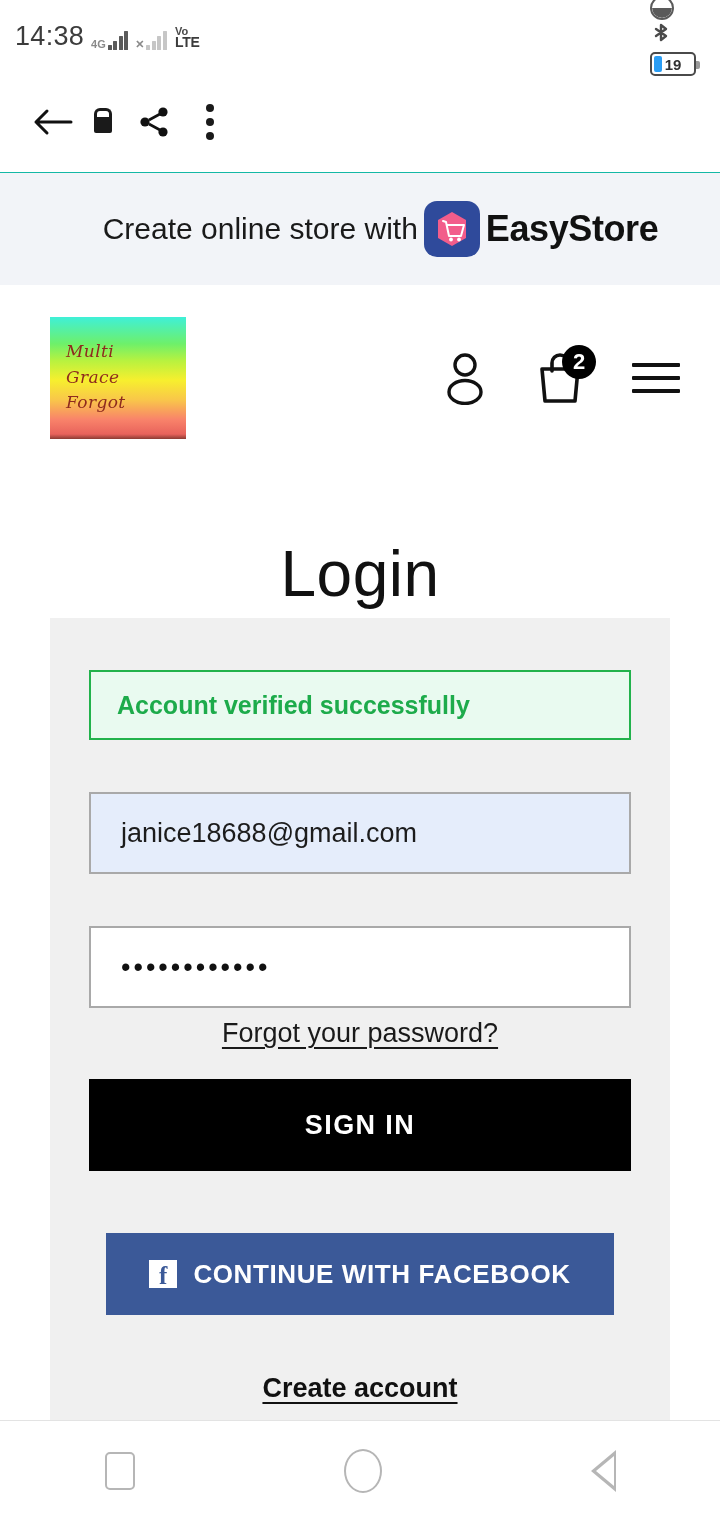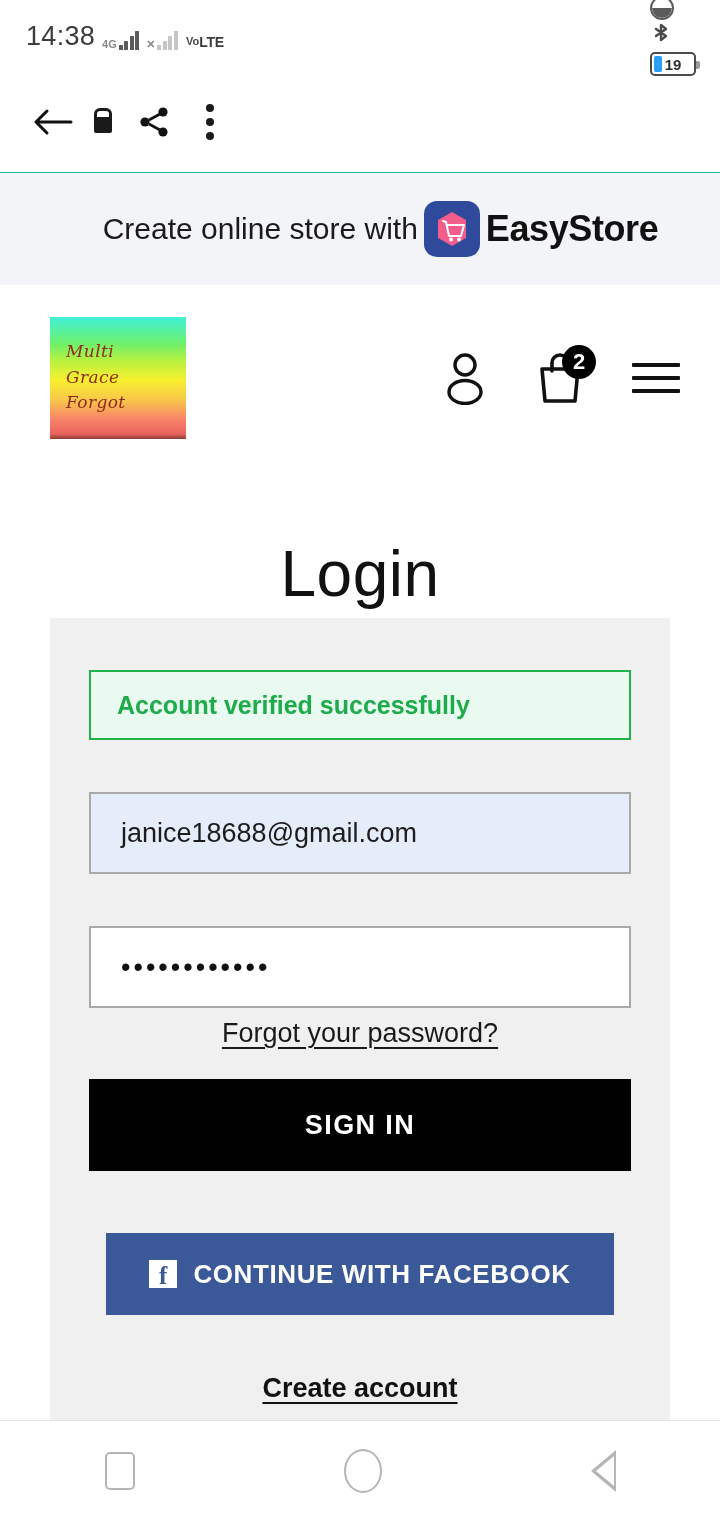--- a/index.html
+++ b/index.html
@@ -8,34 +8,34 @@
     background: #ffffff;
     font-family: "Liberation Sans", sans-serif;
     overflow: hidden;
   }
   .screen { position: relative; width: 720px; height: 1520px; background: #fff; }
 
   
   .statusbar {
     height: 72px; width: 100%;
     display: flex; align-items: center; justify-content: space-between;
-    padding: 0 24px 0 26px; background: #fff;
+    padding: 0 24px 0 15px; background: #fff;
   }
   .sb-left { display: flex; align-items: flex-end; gap: 7px; }
   .sb-time { font-size: 27px; color: #3c3c3c; font-weight: 400; letter-spacing: .3px; line-height: 1; }
   .sig-group { display: flex; align-items: flex-end; gap: 2px; position: relative; }
   .sig-label { font-size: 11px; color: #8a8a8a; font-weight: 700; line-height: 1; margin-bottom: 0; }
   .bars { display: flex; align-items: flex-end; gap: 1.5px; height: 19px; }
   .bars i { width: 4px; background: #5a5a5a; display: block; border-radius: .5px; }
   .bars i:nth-child(1) { height: 5px; }
   .bars i:nth-child(2) { height: 9px; }
   .bars i:nth-child(3) { height: 14px; }
   .bars i:nth-child(4) { height: 19px; }
   .bars.dim i { background: #c6c6c6; }
-  .volte { display: flex; flex-direction: row; align-items: flex-start; line-height: .95; margin-left: 1px; }
+  .volte { display: flex; flex-direction: column; align-items: flex-start; line-height: .95; margin-left: 1px; }
   .volte .v1 { font-size: 11px; color: #4a4a4a; font-weight: 700; }
   .volte .v2 { font-size: 14px; color: #3c3c3c; font-weight: 700; letter-spacing: -.3px; }
   .sb-right { display: flex; align-items: flex-start; gap: 2px; flex-direction: column; }
   .icon-dnd { width: 24px; height: 24px; border-radius: 50%; border: 2.4px solid #5a5a5a; position: relative; overflow: hidden; }
   .icon-dnd::after { content: ""; position: absolute; left: 0; right: 0; bottom: 0; height: 52%; background: #5a5a5a; border-radius: 0 0 12px 12px; }
   .batt { width: 46px; height: 24px; border: 2.4px solid #4a4a4a; border-radius: 5px; position: relative; display: flex; align-items: center; padding: 2px; }
   .batt::after { content: ""; position: absolute; right: -6px; top: 7px; width: 4px; height: 8px; background: #9a9a9a; border-radius: 0 2px 2px 0; }
   .batt .fill { width: 20%; height: 100%; background: #2a9df4; border-radius: 2px; }
   .batt .pct { position: absolute; left: 0; right: 0; text-align: center; font-size: 15px; font-weight: 700; color: #2f2f2f; }
 

